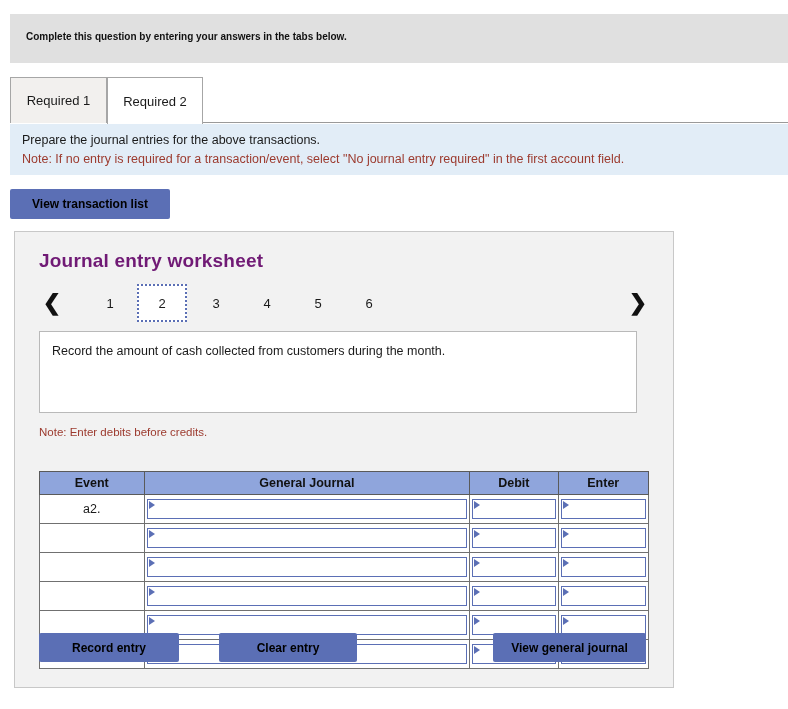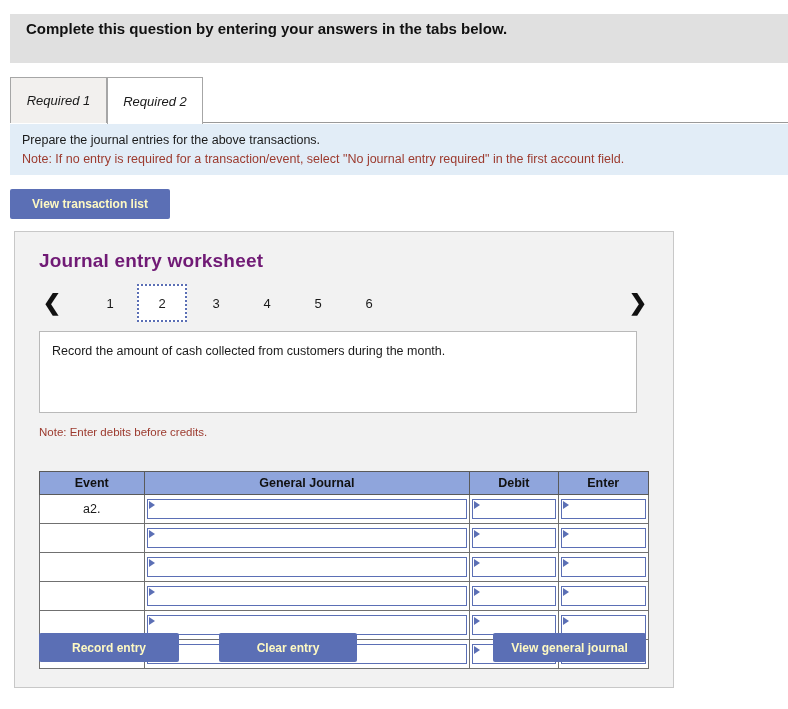--- a/index.html
+++ b/index.html
@@ -23,35 +23,34 @@
     left: 10px;
     top: 14px;
     width: 778px;
     height: 49px;
     background: #e0e0e0;
     box-sizing: border-box;
   }
   .top-banner-text {
     position: absolute;
     left: 16px;
-    top: 6px;
-    font-size: 15px;
+    top: 17px;
+    font-size: 10px;
     font-weight: bold;
     color: #111111;
     white-space: nowrap;
   }
 
   
   .tab-strip {
     position: absolute;
     left: 10px;
     top: 77px;
     width: 778px;
     height: 46px;
-    font-style: italic;
   }
   .tab-baseline {
     position: absolute;
     left: 0;
     top: 45px;
     width: 778px;
     height: 1px;
     background: #9a9a9a;
   }
   .tab {
@@ -104,21 +103,21 @@
     left: 12px;
     top: 28px;
     font-size: 12.5px;
     color: #9c3a2e;
     white-space: nowrap;
   }
 
   
   .btn {
     background: #5b6fb5;
-    color: #fef9c3;
+    color: #000000;
     border: none;
     border-radius: 2px;
     font-family: "Liberation Sans", sans-serif;
     font-size: 12px;
     font-weight: bold;
     cursor: pointer;
     padding: 0;
     display: flex;
     align-items: center;
     justify-content: center;

